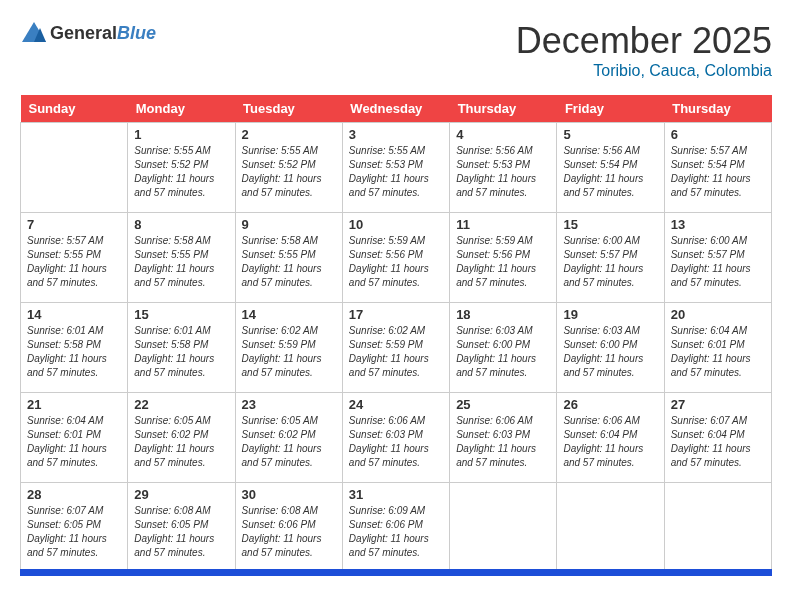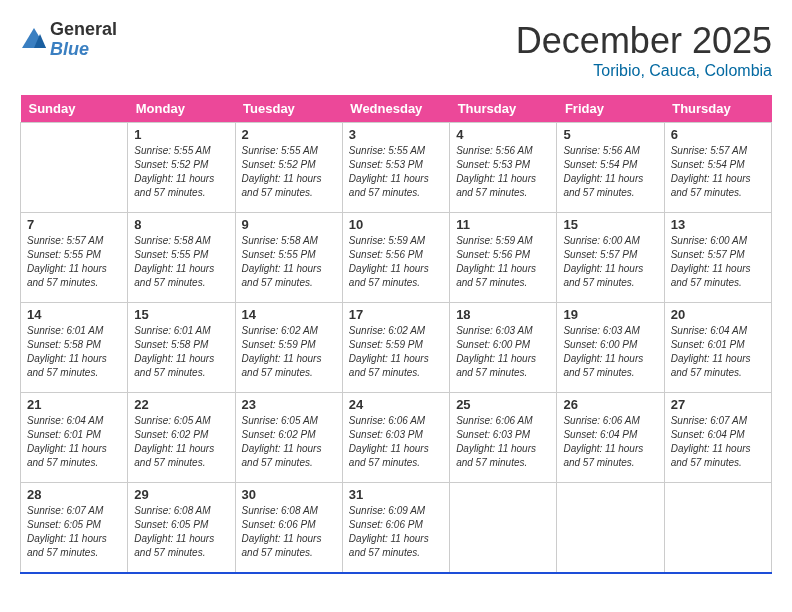--- a/index.html
+++ b/index.html
@@ -15,21 +15,21 @@
       justify-content: space-between;
       align-items: flex-start;
       margin-bottom: 15px;
     }
     .logo {
       display: flex;
       align-items: center;
     }
     .logo-text {
       display: flex;
-      flex-direction: column;
+      flex-direction: row;
       line-height: 1.1;
     }
     .logo-general {
       font-size: 18px;
       font-weight: bold;
       color: #333;
     }
     .logo-blue {
       font-size: 18px;
       font-weight: bold;
@@ -52,37 +52,37 @@
     .location {
       font-size: 16px;
       color: #0369a1;
     }
     .calendar {
       width: 100%;
       border-collapse: collapse;
       font-size: 11px;
     }
     .calendar th {
-      background: #ec4899;
+      background: #ef4444;
       color: #fff;
       text-align: left;
       padding: 6px 8px;
       font-size: 13px;
       font-weight: bold;
     }
     .calendar td {
       border: 1px solid #ccc;
       vertical-align: top;
       padding: 4px 6px;
       width: calc(100% / 7);
       min-height: 80px;
       height: 90px;
     }
     .calendar tr:last-child td {
-      border-bottom: 2px solid #1d4ed8;
+      border-bottom: 7px solid #1d4ed8;
     }
     .day-number {
       font-size: 13px;
       font-weight: bold;
       color: #333;
       margin-bottom: 2px;
     }
     .day-info {
       font-size: 10px;
       color: #333;

